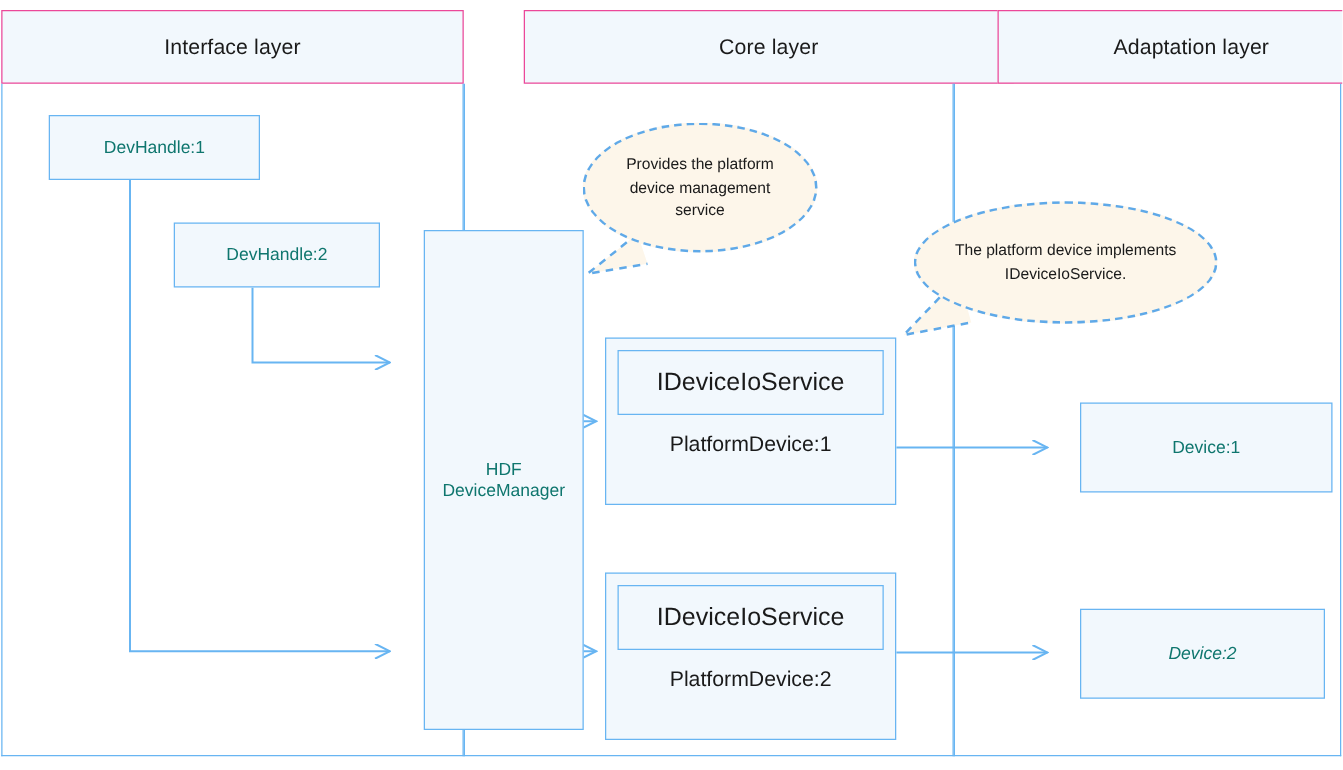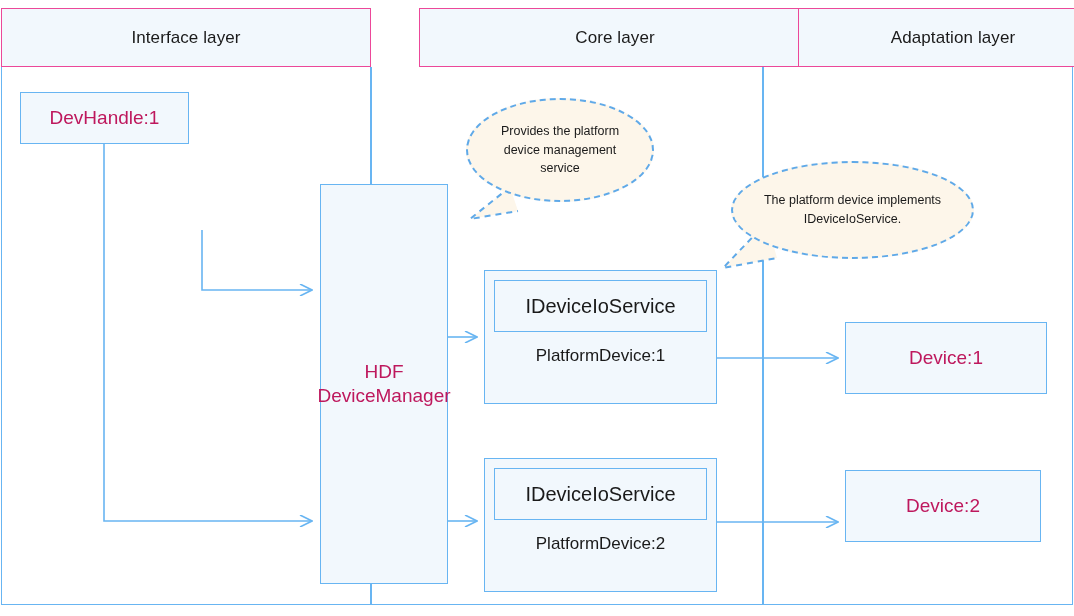--- a/index.html
+++ b/index.html
@@ -45,25 +45,26 @@
     border-bottom: 1px solid #68b5f2;
   }
   .node {
     position: absolute;
     box-sizing: border-box;
     background: #f2f8fd;
     border: 1px solid #68b5f2;
     display: flex;
     align-items: center;
     justify-content: center;
-    font-size: 19px;
-    color: #be185d;
+    font-size: 14px;
+    color: #0f766e;
     text-align: center;
     line-height: 1.25;
     z-index: 3;
+    margin-left: 19px;
   }
   .node.tall {
     flex-direction: column;
   }
   .node-stack {
     position: absolute;
     box-sizing: border-box;
     background: #f2f8fd;
     border: 1px solid #68b5f2;
     z-index: 3;
@@ -157,20 +158,23 @@
   </div>
 
   <div class="layer-col" style="left:1px;  top:67px; width:370px; height:538px;"></div>
   <div class="layer-col" style="left:371px; top:67px; width:392px; height:538px;"></div>
   <div class="layer-col" style="left:763px; top:67px; width:310px; height:538px;"></div>
 
   <div class="node" style="left:20px; top:92px; width:169px; height:52px;">
     <span class="node-label">DevHandle:1</span>
   </div>
 
+  <div class="node" style="left:120px; top:178px; width:165px; height:52px;">
+    <span class="node-label">DevHandle:2</span>
+  </div>
 
   <div class="node tall" style="left:320px; top:184px; width:128px; height:400px;">
     <span class="node-label">HDF</span>
     <span class="node-label">DeviceManager</span>
   </div>
 
   <div class="node-stack" style="left:484px; top:270px; width:233px; height:134px;">
     <div class="slot-iface">
       <span>IDeviceIoService</span>
     </div>
@@ -185,21 +189,21 @@
     </div>
     <div class="slot-name">
       <span>PlatformDevice:2</span>
     </div>
   </div>
 
   <div class="node" style="left:845px; top:322px; width:202px; height:72px;">
     <span class="node-label">Device:1</span>
   </div>
 
-  <div class="node" style="left:845px; top:470px; width:196px; height:72px;">
+  <div class="node" style="left:845px; top:487px; width:196px; height:72px;font-style:italic;">
     <span class="node-label">Device:2</span>
   </div>
 
   <svg class="callout-tail" style="left:460px; top:185px; width:80px; height:40px;" viewBox="0 0 80 40" width="80" height="40">
     <path d="M50,2 L10,34 L58,26" fill="#fdf6ea" stroke="#5fa9e8" stroke-width="2" stroke-dasharray="6 5" stroke-linejoin="round"></path>
   </svg>
   <div class="callout" style="left:466px; top:98px; width:188px; height:104px;">
     <span>Provides the platform device management service</span>
   </div>
 

